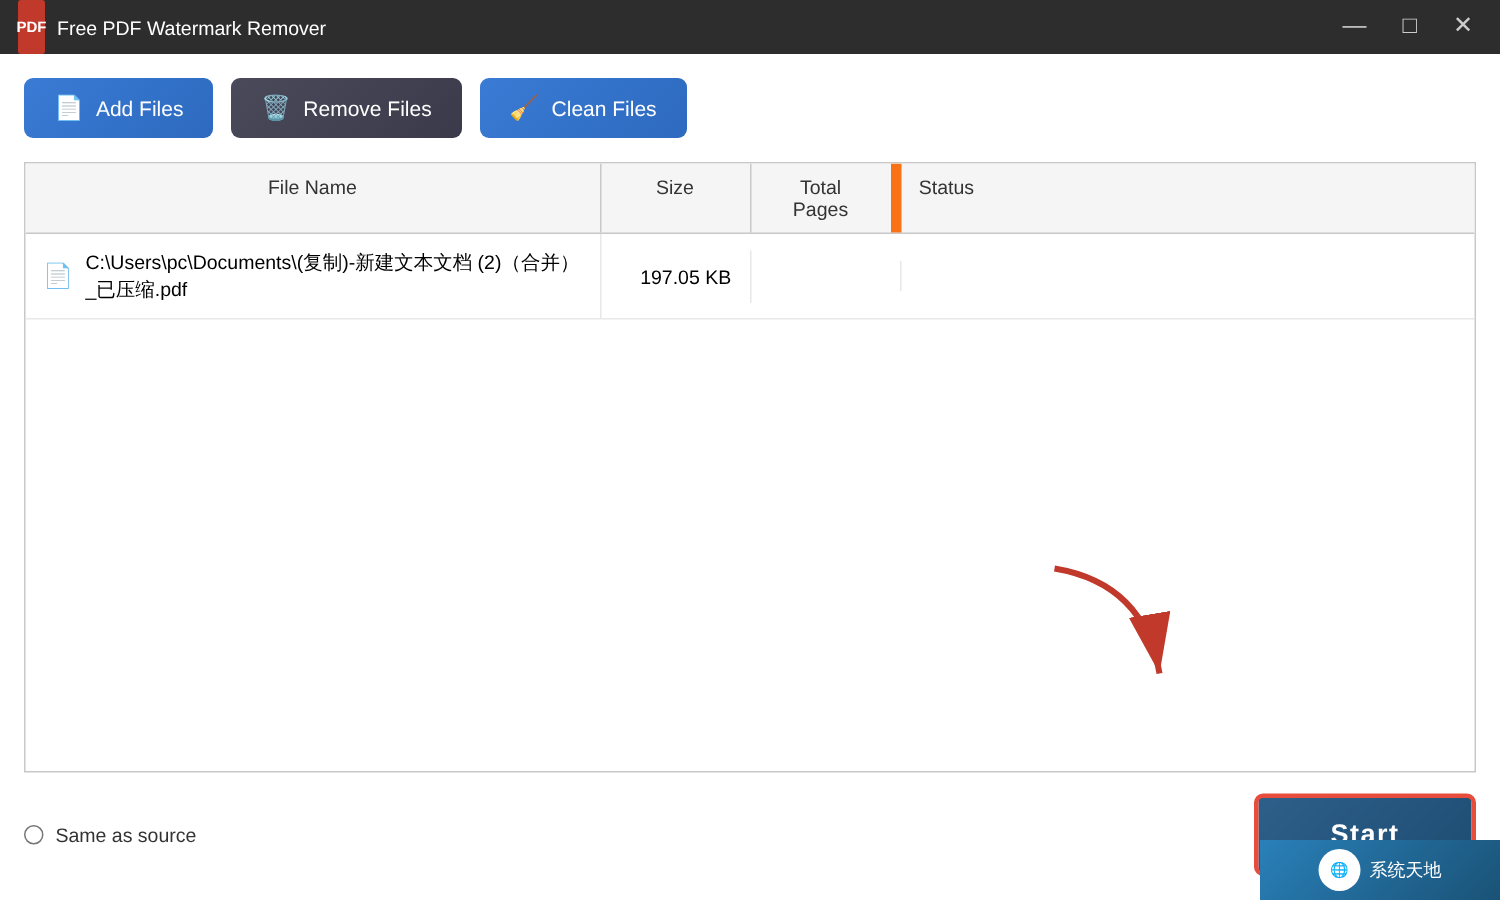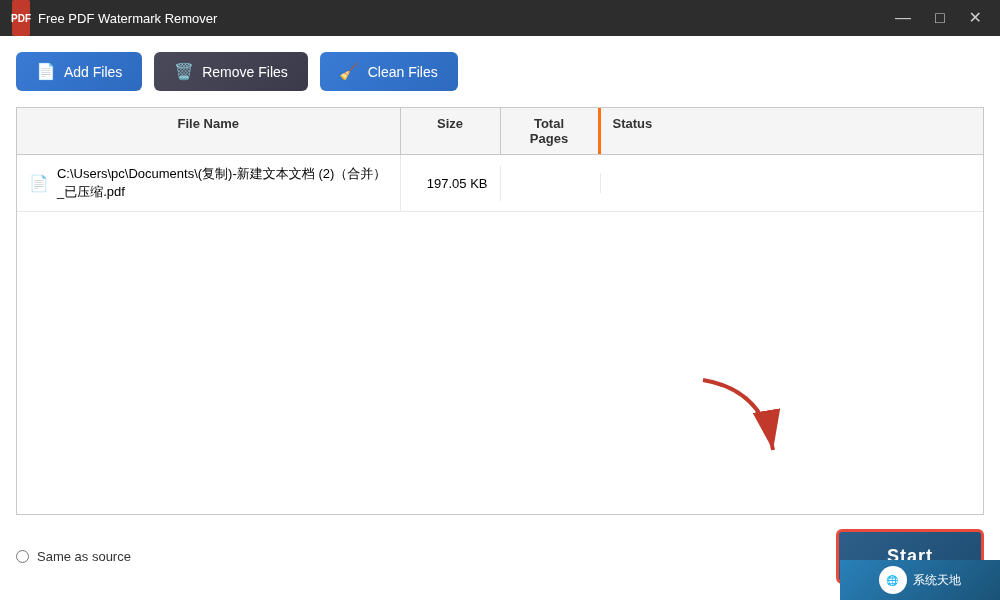--- a/index.html
+++ b/index.html
@@ -107,39 +107,39 @@
       margin-bottom: 14px;
       position: relative;
     }
 
     .file-table-header {
       display: flex;
       background: #f5f5f5;
       border-bottom: 1px solid #c8c8c8;
       font-size: 13px;
       color: #333;
-      font-weight: bold;
+      font-weight: normal;
     }
     .col-filename {
       flex: 1;
       padding: 8px 12px;
       text-align: center;
       border-right: 1px solid #c8c8c8;
     }
     .col-size {
       width: 100px;
       padding: 8px 12px;
       text-align: center;
       border-right: 1px solid #c8c8c8;
     }
     .col-pages {
       width: 100px;
       padding: 8px 16px;
       text-align: center;
-      border-right: 3px solid #f97316;
+      border-right: 7px solid #f97316;
     }
     .col-status {
       flex: 1;
       padding: 8px 12px;
       text-align: left;
     }
 
     .file-table-body {
       flex: 1;
       overflow-y: auto;

